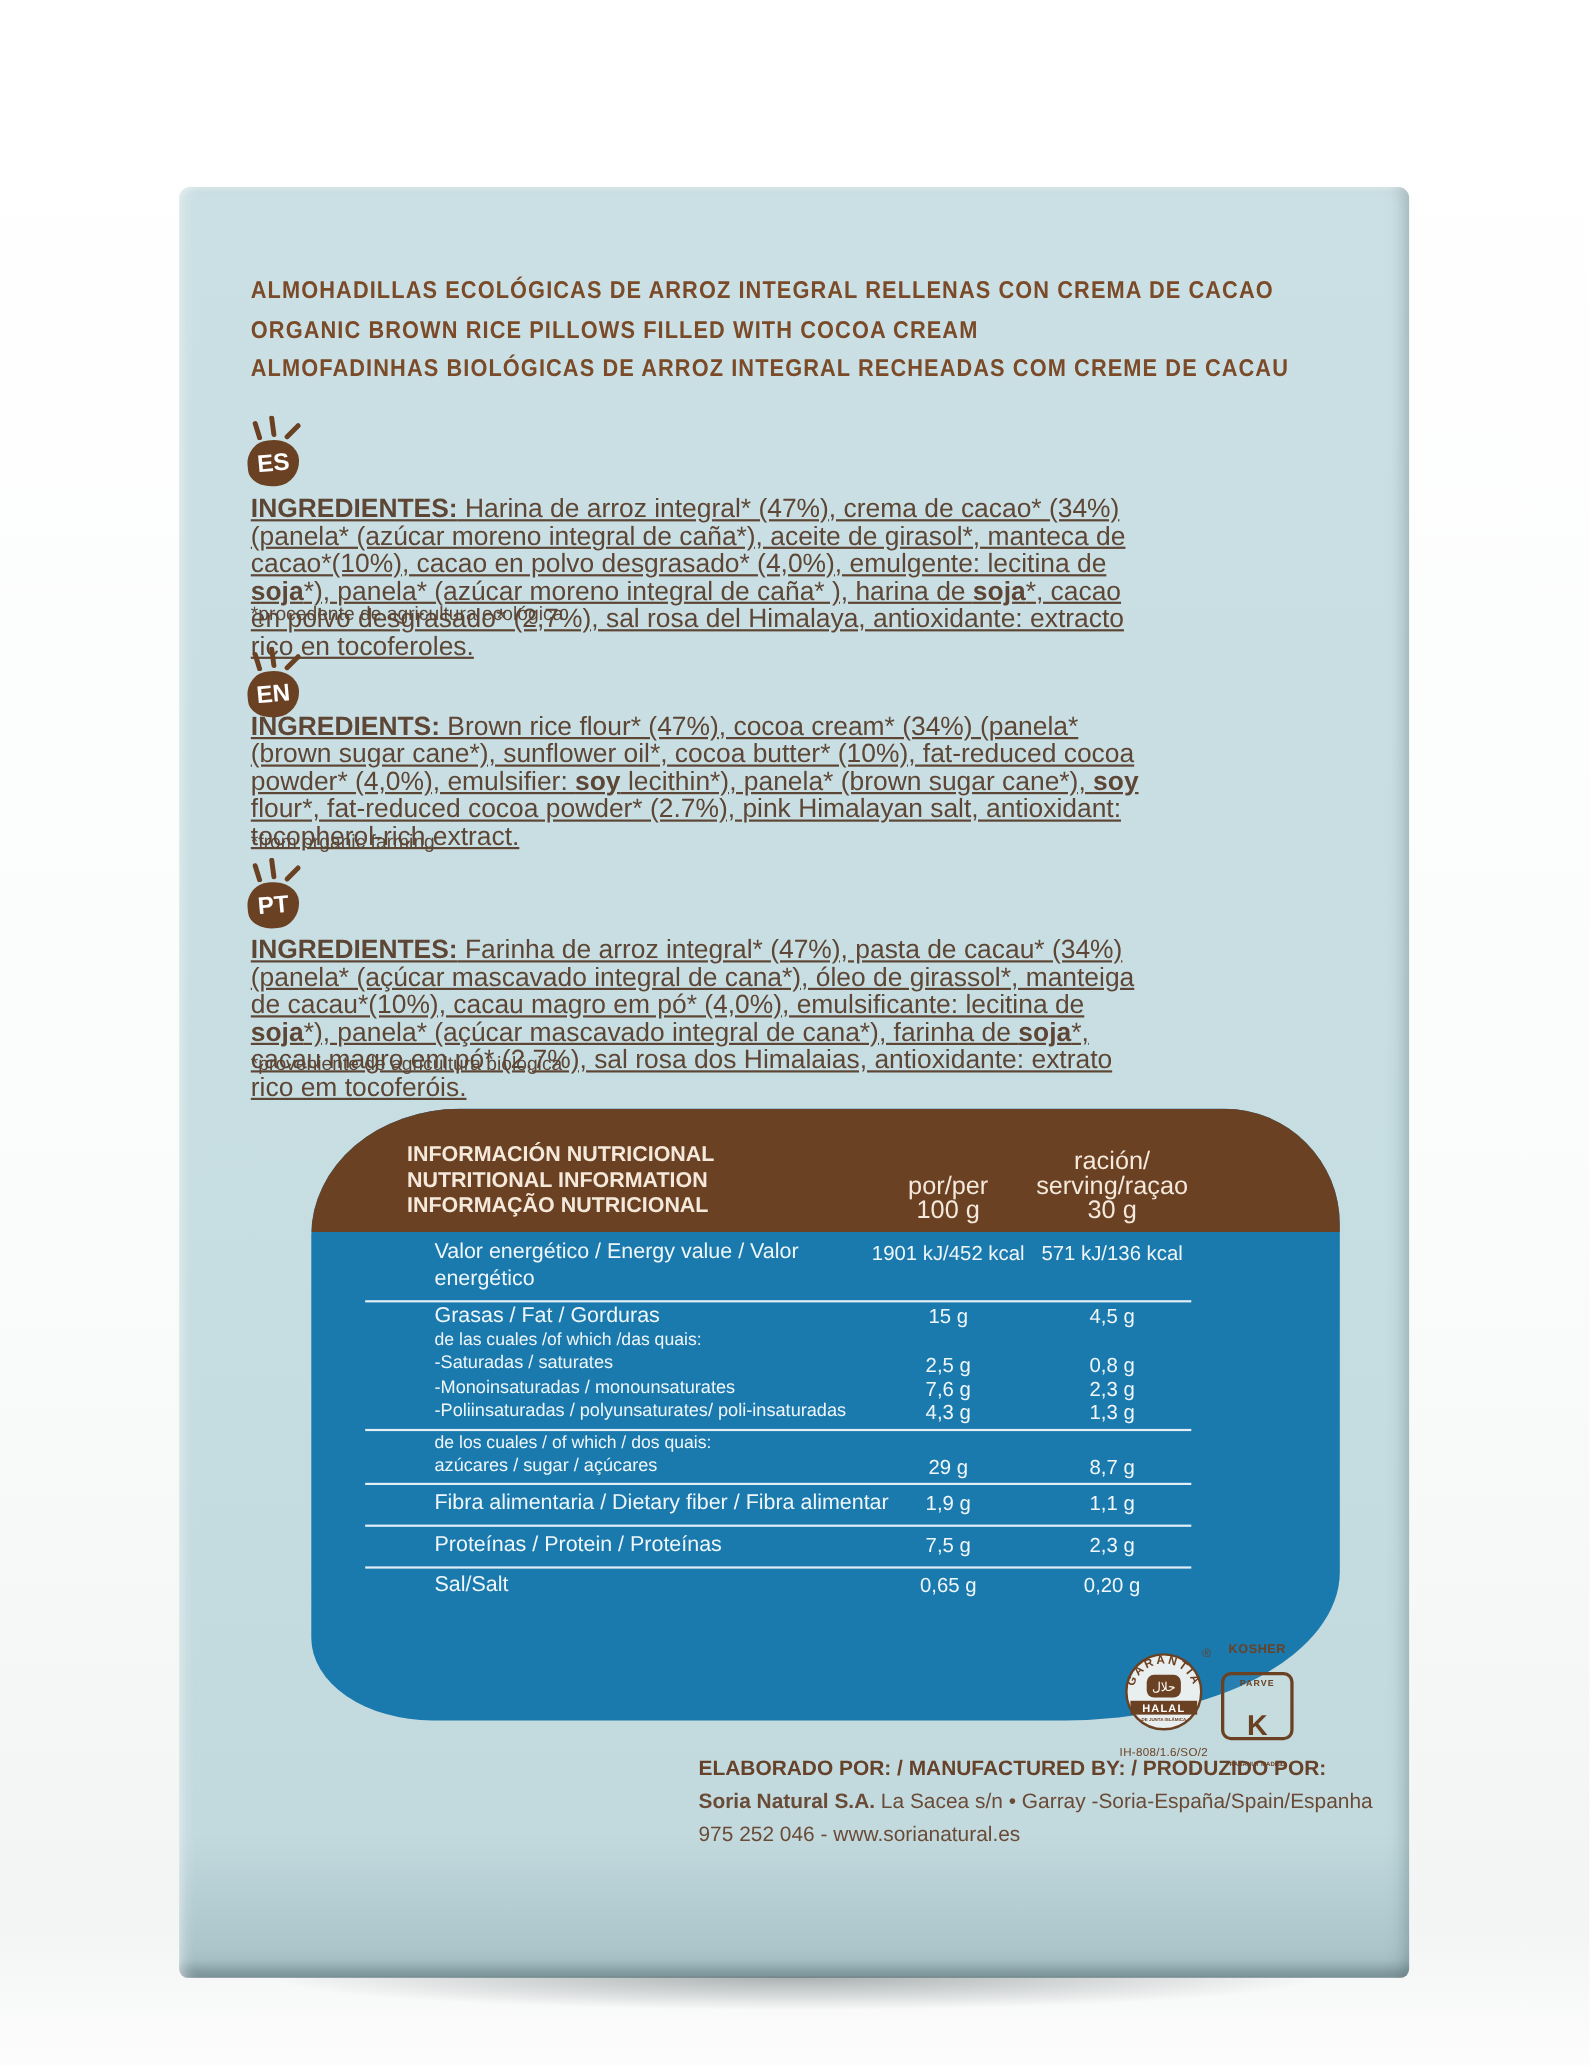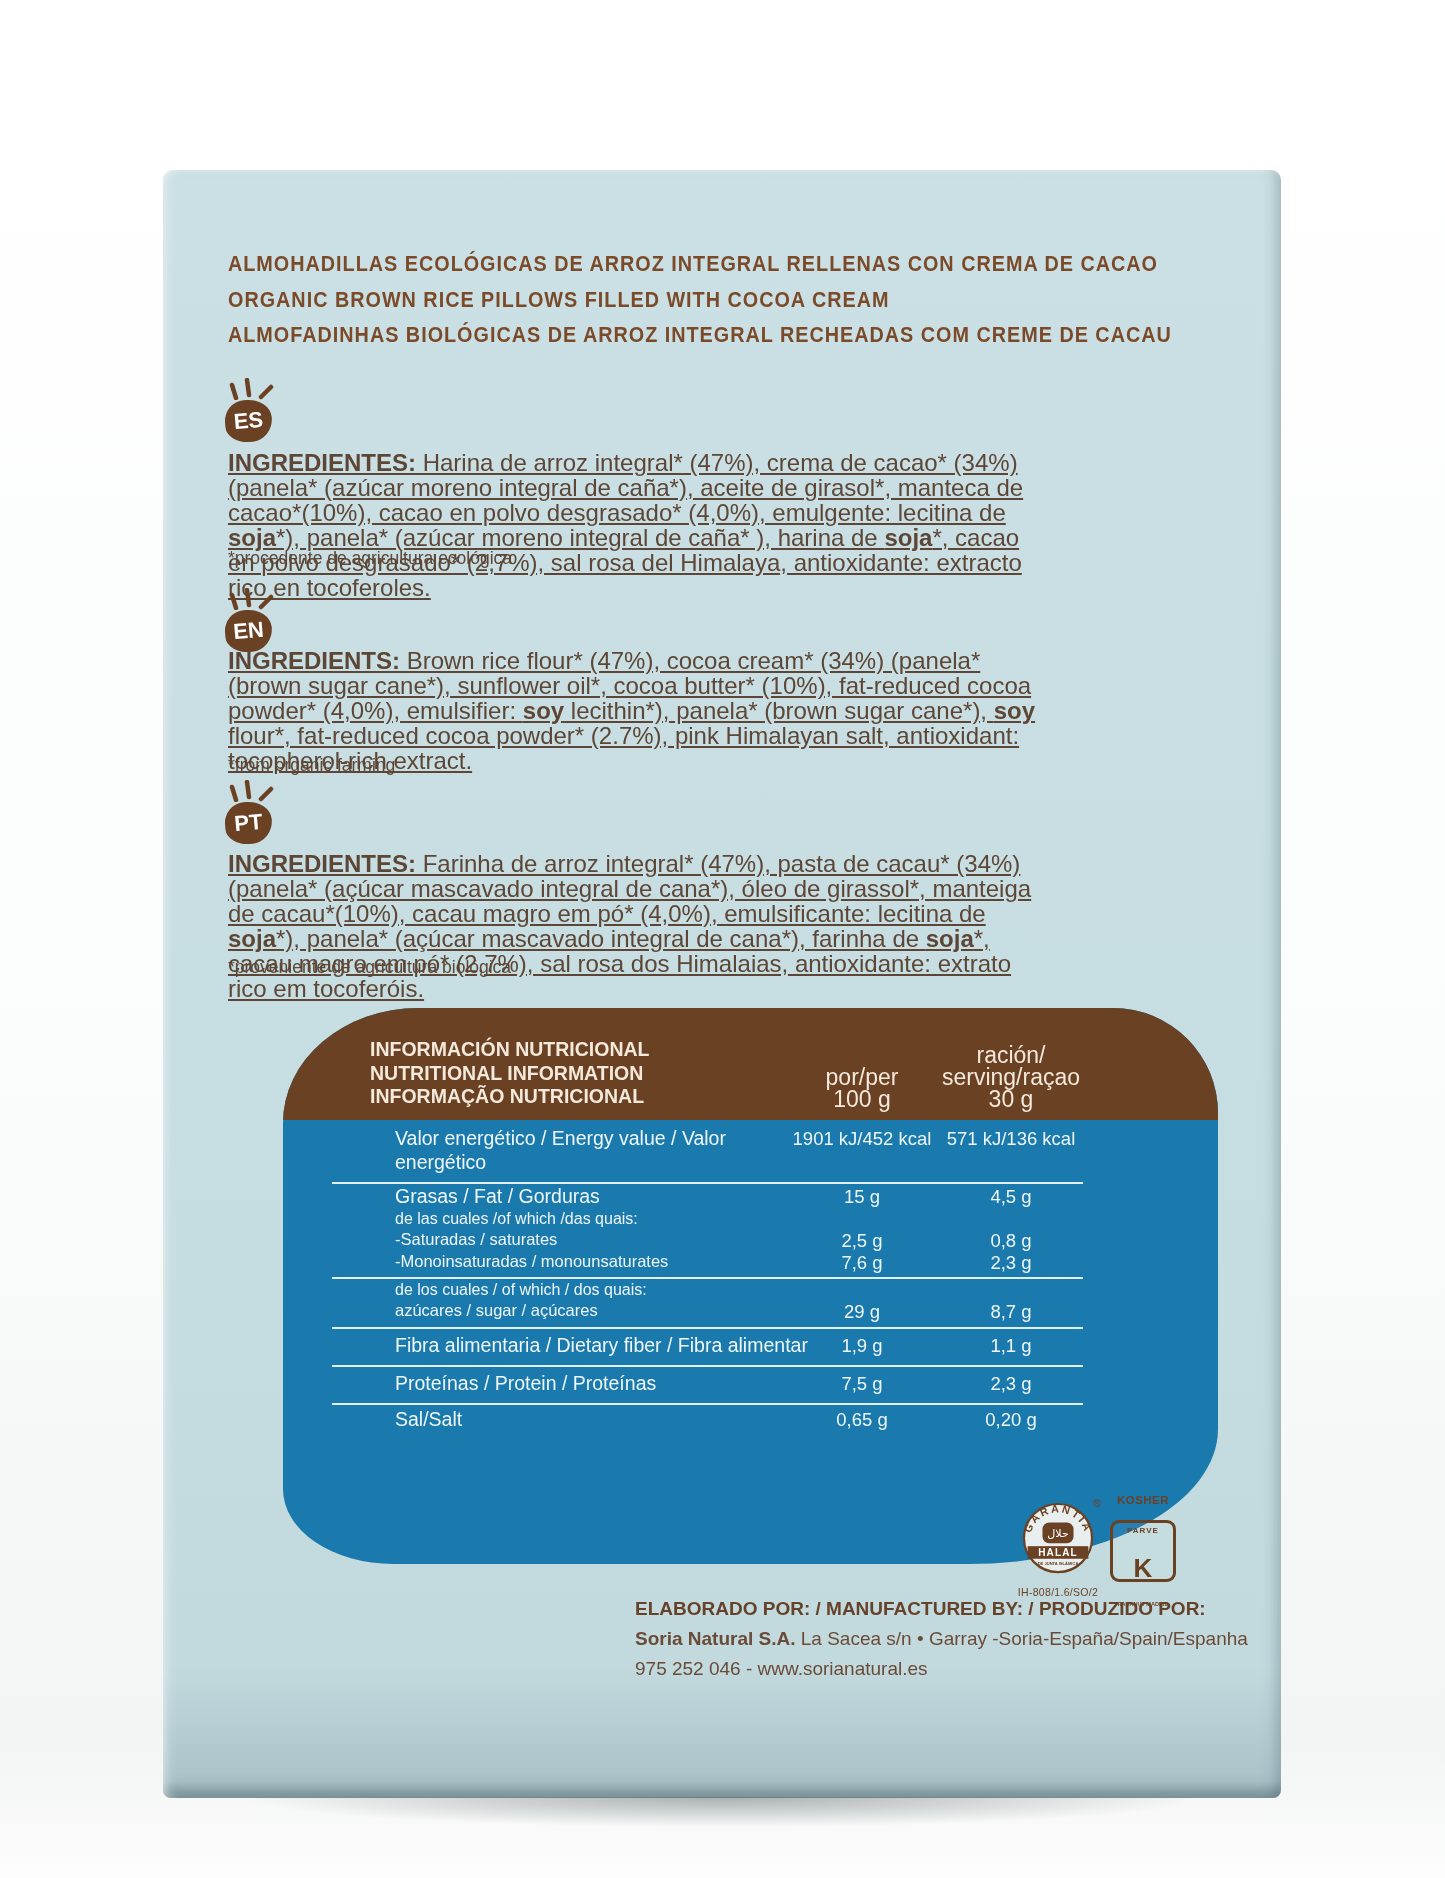--- a/index.html
+++ b/index.html
@@ -172,20 +172,25 @@
       <div class="line row-sub">
         <span class="lbl">-Saturadas / saturates</span>
         <span class="v1">2,5 g</span>
         <span class="v2">0,8 g</span>
       </div>
       <div class="line row-sub">
         <span class="lbl">-Monoinsaturadas / monounsaturates</span>
         <span class="v1">7,6 g</span>
         <span class="v2">2,3 g</span>
       </div>
+      <div class="line row-sub">
+        <span class="lbl">-Poliinsaturadas / polyunsaturates/ poli-insaturadas</span>
+        <span class="v1">4,3 g</span>
+        <span class="v2">1,3 g</span>
+      </div>
       <div class="sep" style="margin-top:5px"></div>
 
       <div class="line row-note">
         <span class="lbl">de los cuales / of which / dos quais:</span>
       </div>
       <div class="line row-sub">
         <span class="lbl">azúcares / sugar / açúcares</span>
         <span class="v1">29 g</span>
         <span class="v2">8,7 g</span>
       </div>

